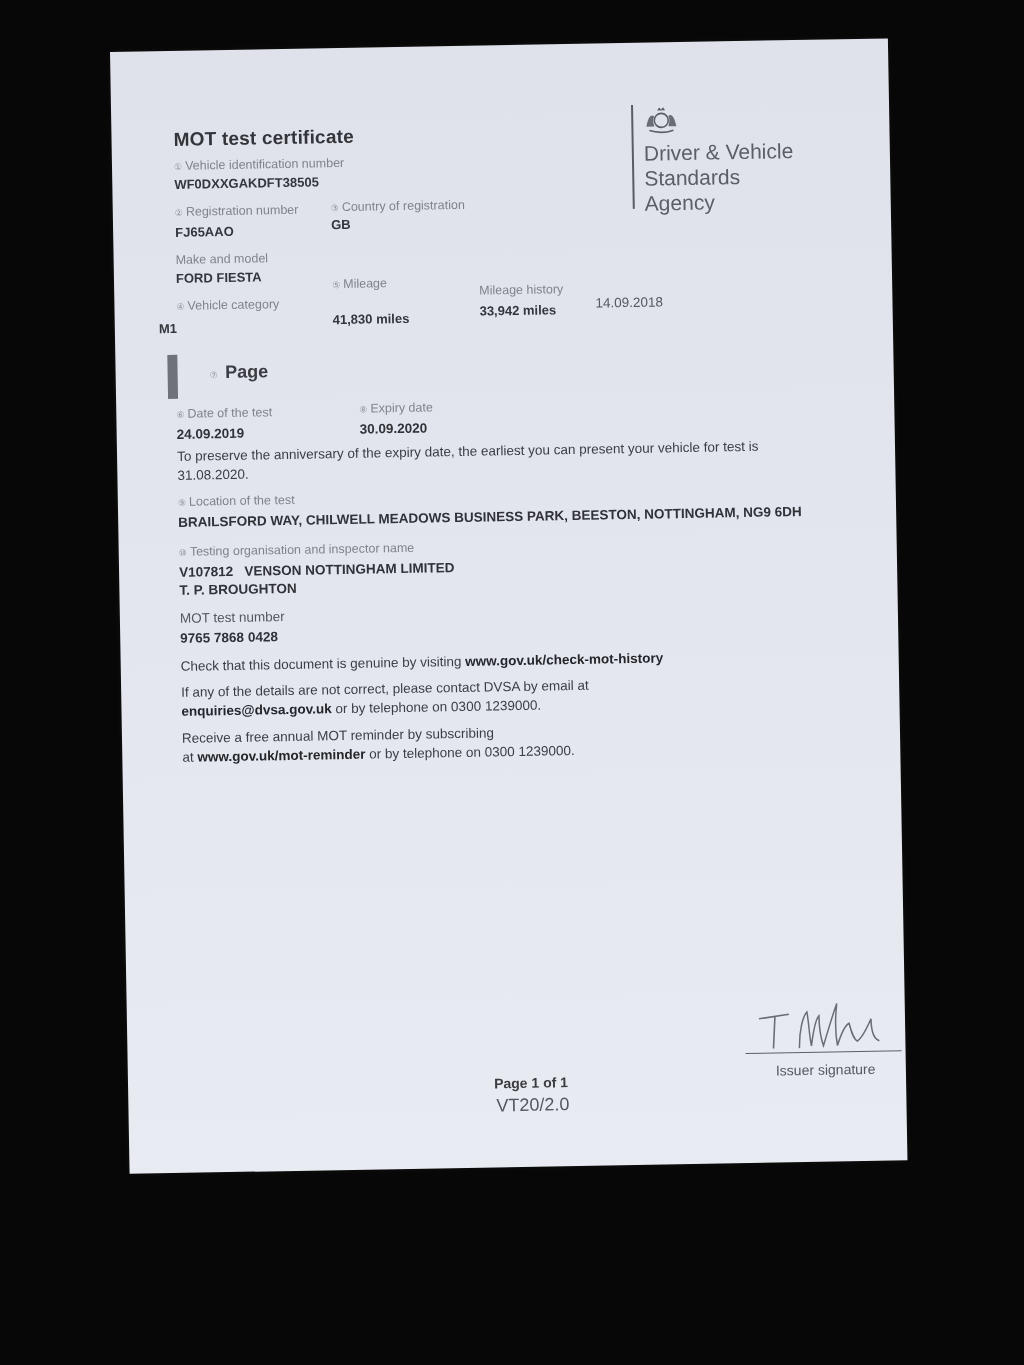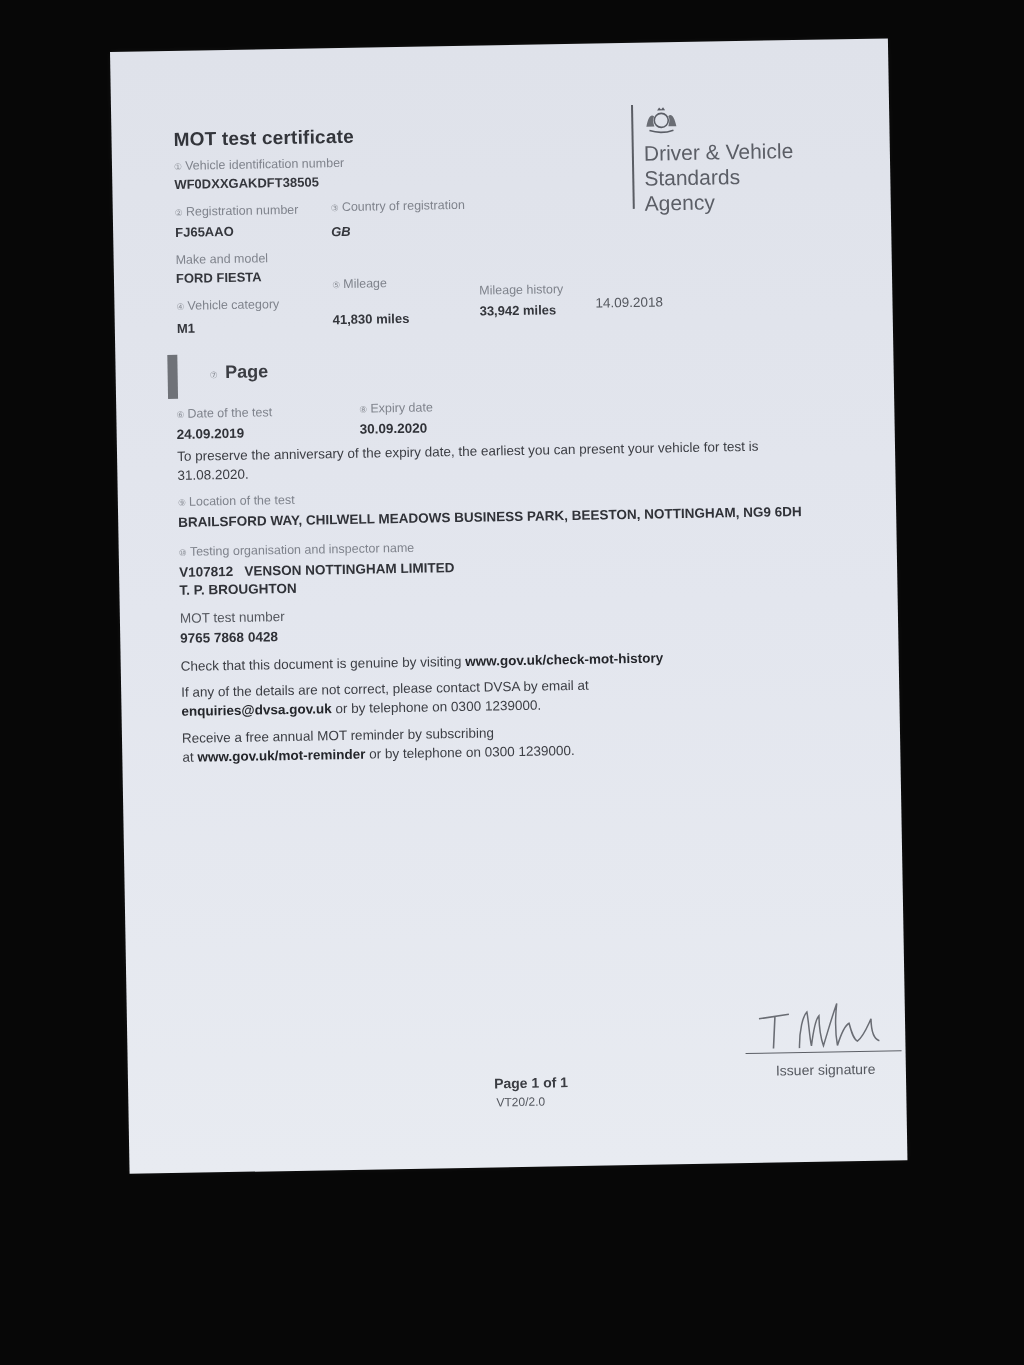--- a/index.html
+++ b/index.html
@@ -71,29 +71,29 @@
   <div class="abs val" style="left:62px; top:126px;">WF0DXXGAKDFT38505</div>
 
   <div class="abs lbl" style="left:62px; top:154px;">
     <span class="num">②</span><span>Registration number</span>
   </div>
   <div class="abs val" style="left:62px; top:174px;">FJ65AAO</div>
 
   <div class="abs lbl" style="left:218px; top:152px;">
     <span class="num">③</span><span>Country of registration</span>
   </div>
-  <div class="abs val" style="left:218px; top:176px;font-style:italic;">GB</div>
+  <div class="abs val" style="left:218px; top:169px;">GB</div>
 
   <div class="abs lbl" style="left:62px; top:202px;">Make and model</div>
   <div class="abs val" style="left:62px; top:220px;">FORD FIESTA</div>
 
   <div class="abs lbl" style="left:62px; top:248px;">
     <span class="num">④</span><span>Vehicle category</span>
   </div>
-  <div class="abs val" style="left:62px; top:270px;">M1</div>
+  <div class="abs val" style="left:44px; top:270px;">M1</div>
 
   <div class="abs lbl" style="left:218px; top:229px;">
     <span class="num">⑤</span><span>Mileage</span>
   </div>
   <div class="abs val" style="left:218px; top:264px;">41,830 miles</div>
 
   <div class="abs lbl" style="left:365px; top:238px;">Mileage history</div>
   <div class="abs val" style="left:365px; top:258px;">33,942 miles</div>
   <div class="abs mute" style="left:481px; top:252px;">14.09.2018</div>
 
@@ -147,14 +147,14 @@
   </div>
 
   <svg class="abs" style="left:626px; top:950px;" width="150" height="70" viewBox="0 0 150 70">
     <path d="M6 28 L36 24 M22 26 L20 58" fill="none" stroke="#6a6d74" stroke-width="1.6"></path>
     <path d="M46 58 C46 40 50 26 54 22 C56 34 56 46 58 56 C60 42 62 30 66 26 C66 40 68 50 70 56 C74 44 78 30 84 14 C82 30 82 44 84 56 C88 44 92 36 96 34 C98 42 100 50 104 52 C110 48 114 38 118 30 C118 40 120 50 126 52" fill="none" stroke="#6a6d74" stroke-width="1.5"></path>
   </svg>
   <div class="sig-line"></div>
   <div class="abs mute" style="left:648px; top:1022px; font-size:14px;">Issuer signature</div>
 
   <div class="abs" style="left:366px; top:1030px; font-size:14px; font-weight:bold; color:#3a3c42;">Page 1 of 1</div>
-  <div class="abs mute" style="left:368px; top:1050px; font-size:12px;">VT20/2.0</div>
+  <div class="abs mute" style="left:368px; top:1050px; font-size:18px;">VT20/2.0</div>
 </div>
 
 </body></html>

